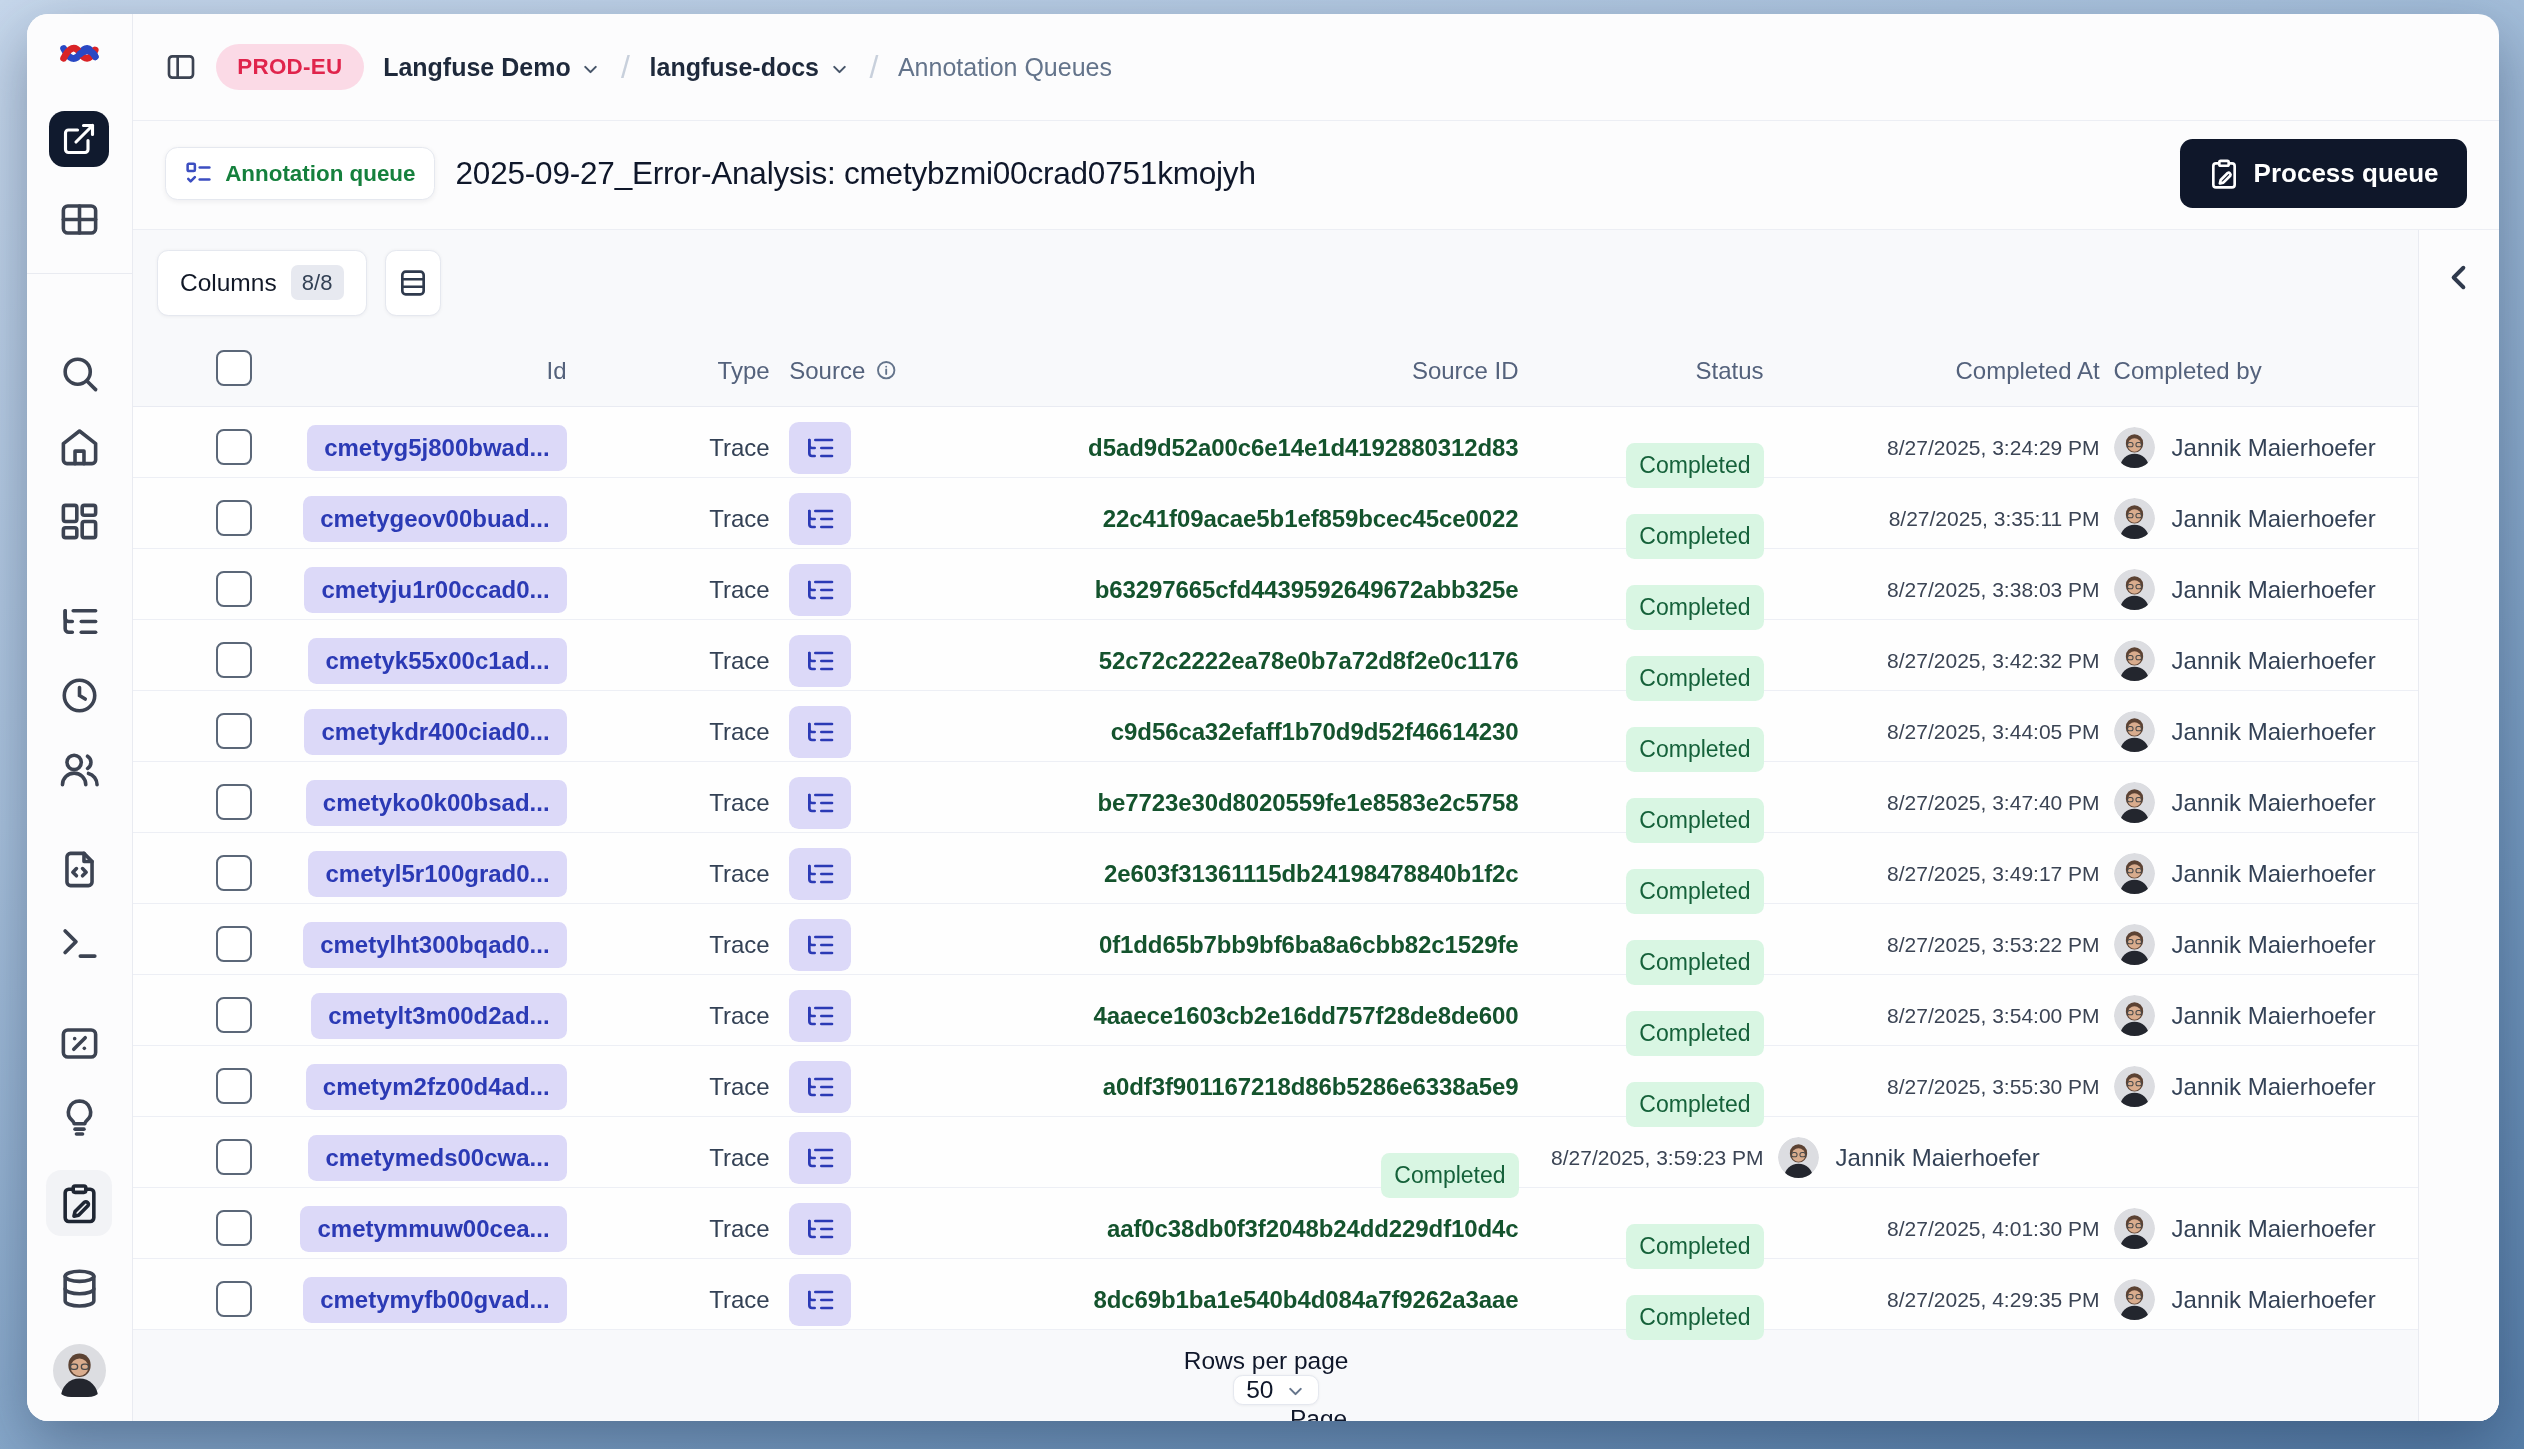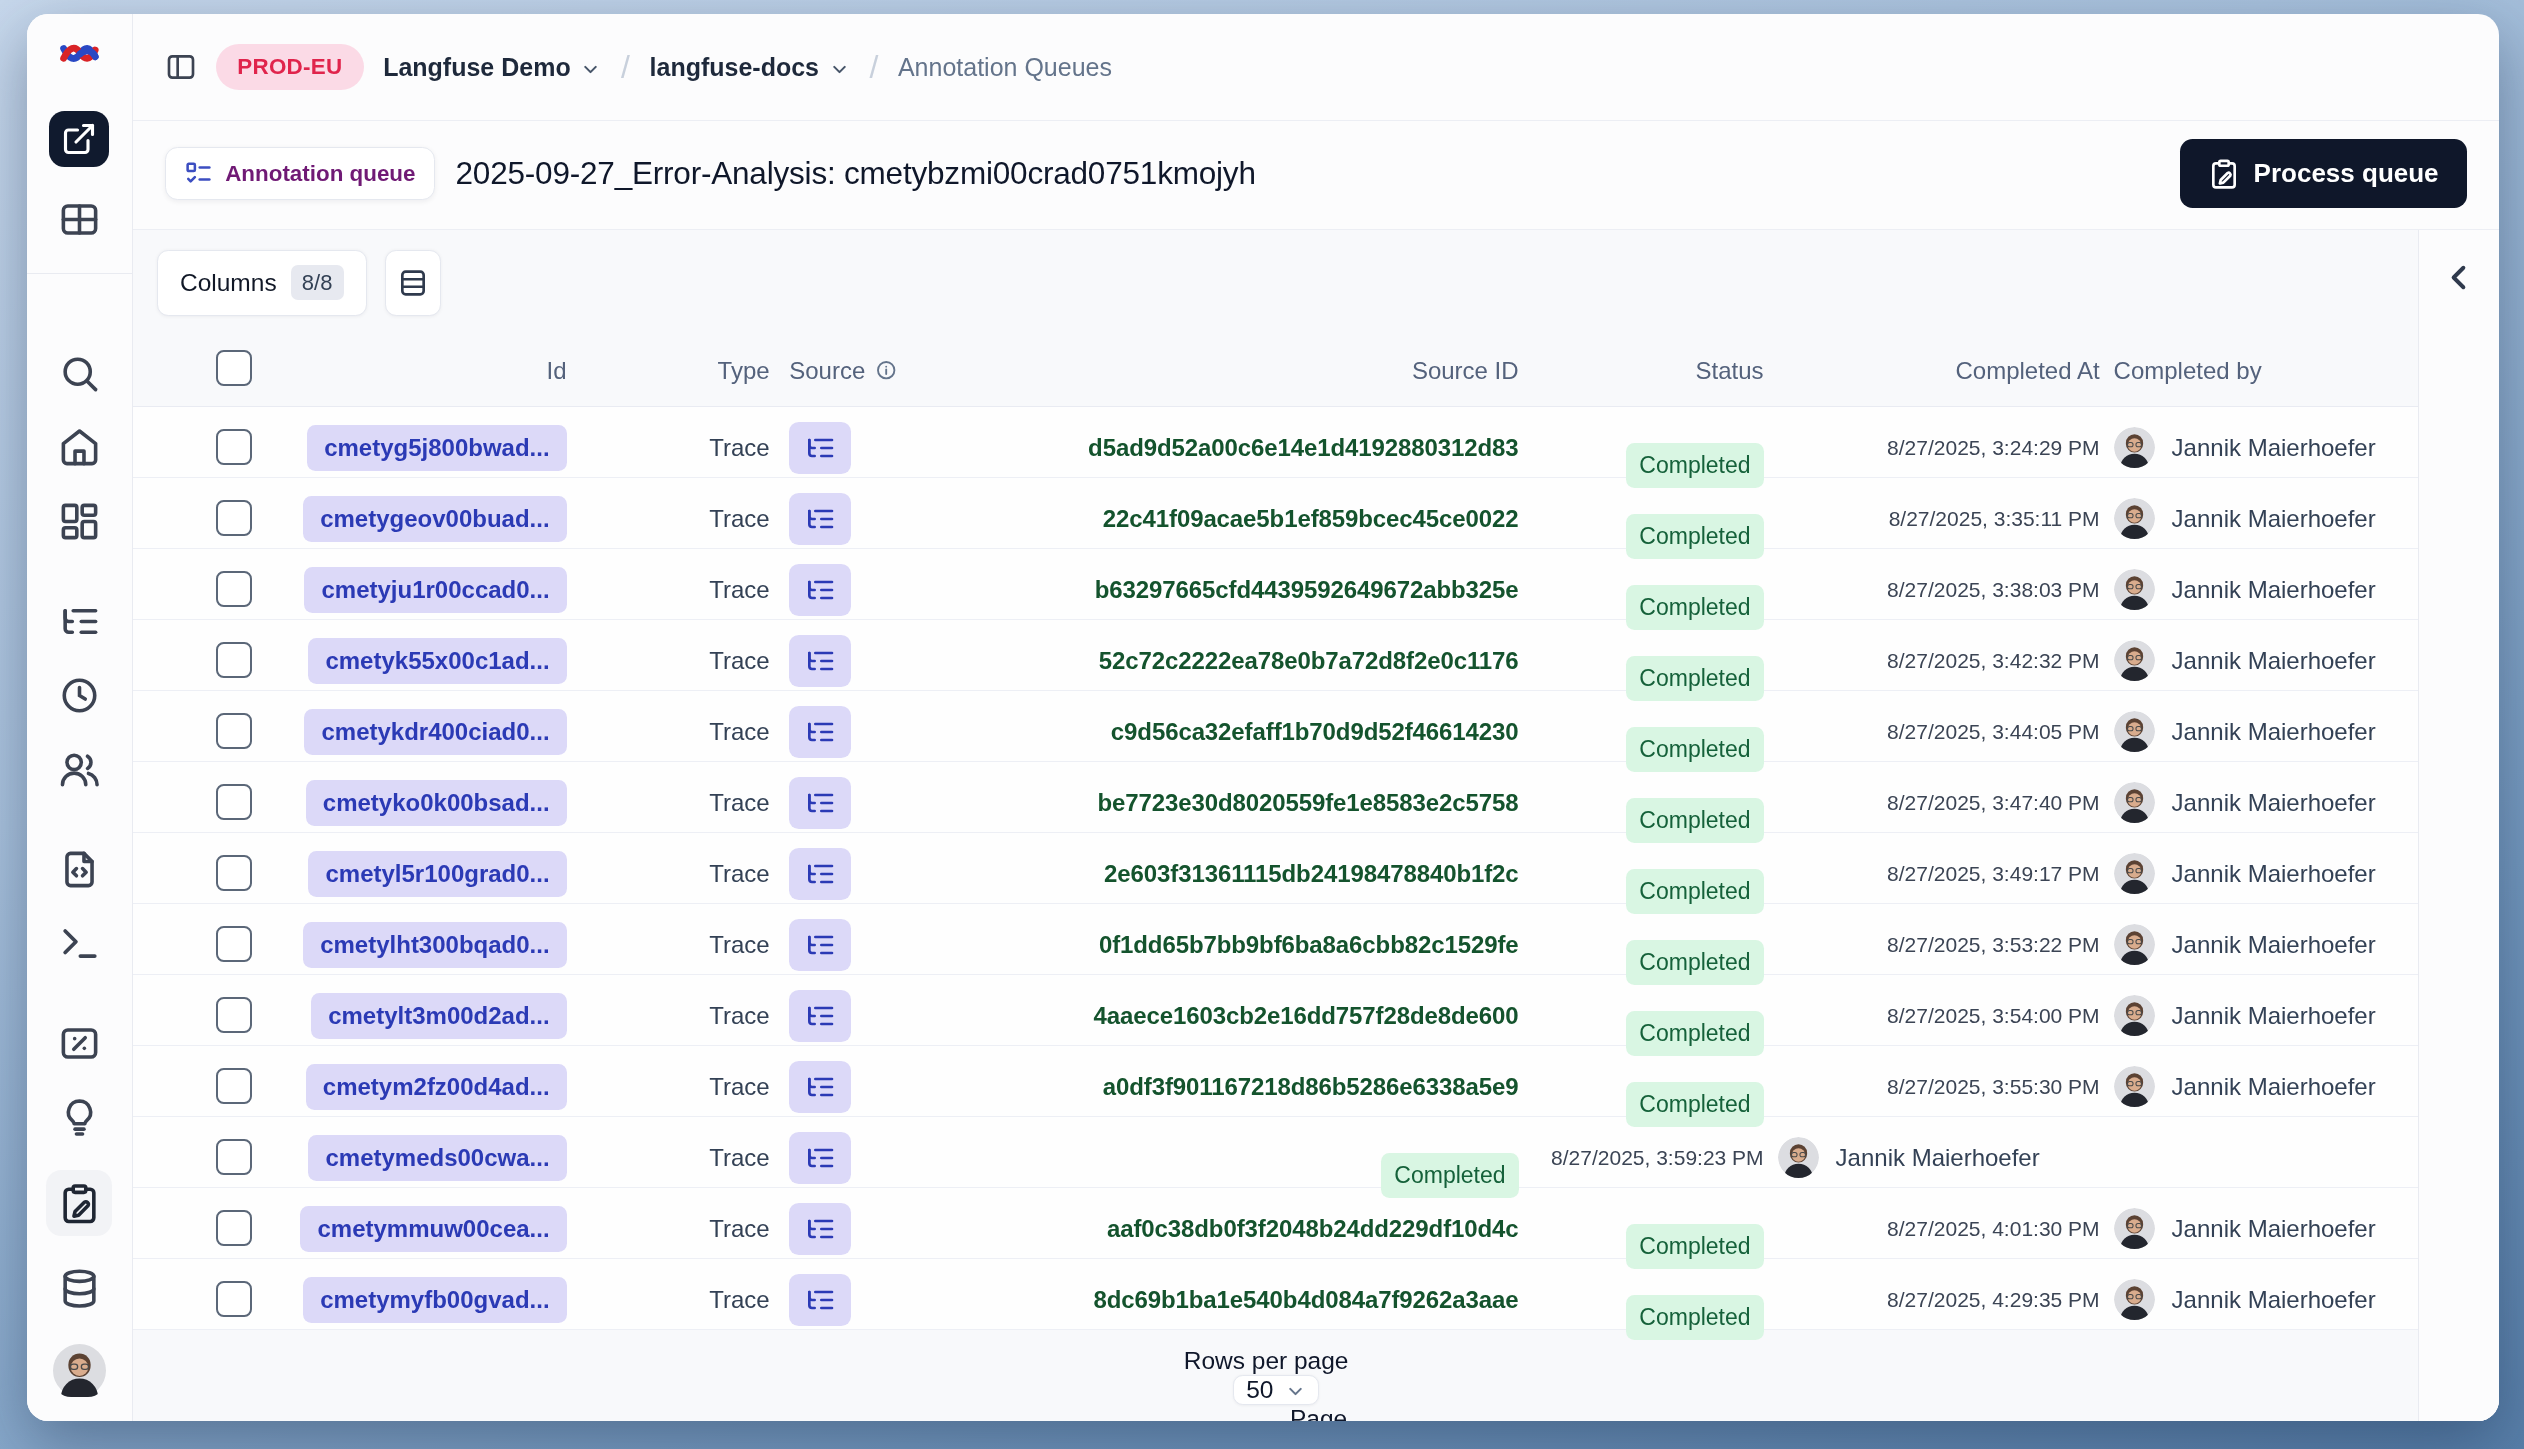--- a/index.html
+++ b/index.html
@@ -31,21 +31,21 @@
   .env-badge{background:#fbdae6;color:#e0244c;font-size:22.4px;font-weight:700;letter-spacing:0.3px;
     padding:9.8px 21px;border-radius:699px;}
   .crumb{display:flex;align-items:center;gap:9.8px;font-size:25px;font-weight:600;color:#1e293b;}
   .crumb .chev{width:21px;height:21px;color:#475569;}
   .crumb-muted{font-size:25px;font-weight:500;color:#64748b;}
   .slash{color:#c8d0dc;font-size:32px;font-weight:300;}
 
   .title-row{display:flex;align-items:center;gap:21px;padding:18px 32px 21px;}
   .queue-pill{display:flex;align-items:center;gap:12.6px;background:#fff;border:1.4px solid #e5e8ef;
     border-radius:12.6px;padding:11.2px 18px;box-shadow:0 1.4px 5.6px rgba(15,23,42,.06);
-    font-size:22.4px;font-weight:600;color:#701a75;}
+    font-size:22.4px;font-weight:600;color:#15803d;}
   .queue-pill .ic{width:29px;height:29px;color:#3c4ec1;}
   .page-title{font-size:31.5px;font-weight:400;color:#0f172a;letter-spacing:-0.2px;}
   .process-btn{margin-left:auto;display:flex;align-items:center;gap:14px;background:#0f172a;color:#fff;
     border-radius:12.6px;height:69px;padding:0 28px;font-size:26px;font-weight:600;cursor:pointer;}
   .process-btn .ic{width:32px;height:32px;color:#fff;}
 
   .content{flex:1;display:flex;min-height:0;background:#f8f9fb;border-top:1.4px solid #eceef4;}
   .table-zone{flex:1;display:flex;flex-direction:column;min-width:0;}
   .right-panel{width:80px;flex-shrink:0;border-left:1.4px solid #e9ebf1;background:#fcfcfd;
     display:flex;justify-content:center;align-items:flex-start;padding-top:28px;}

